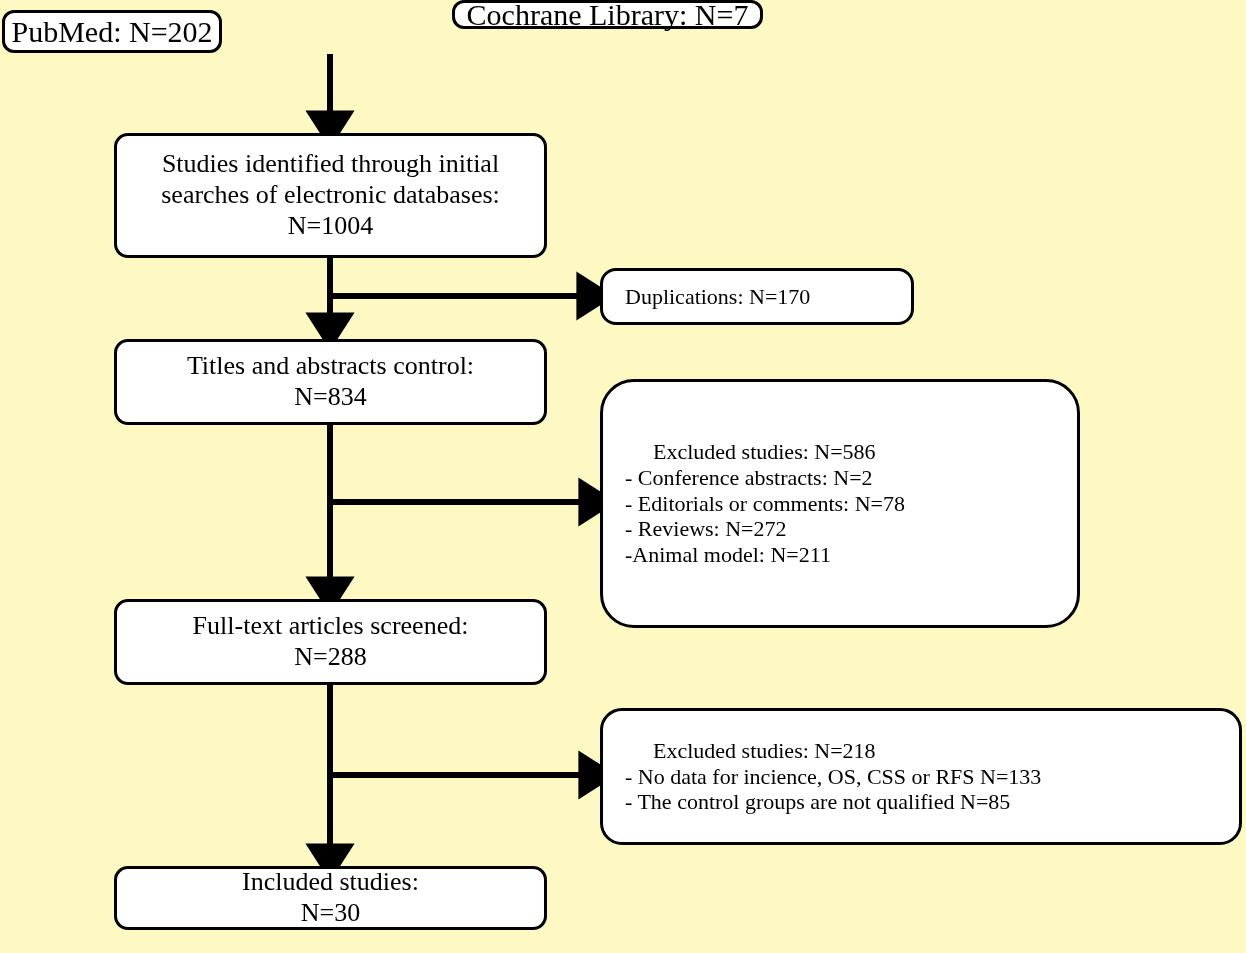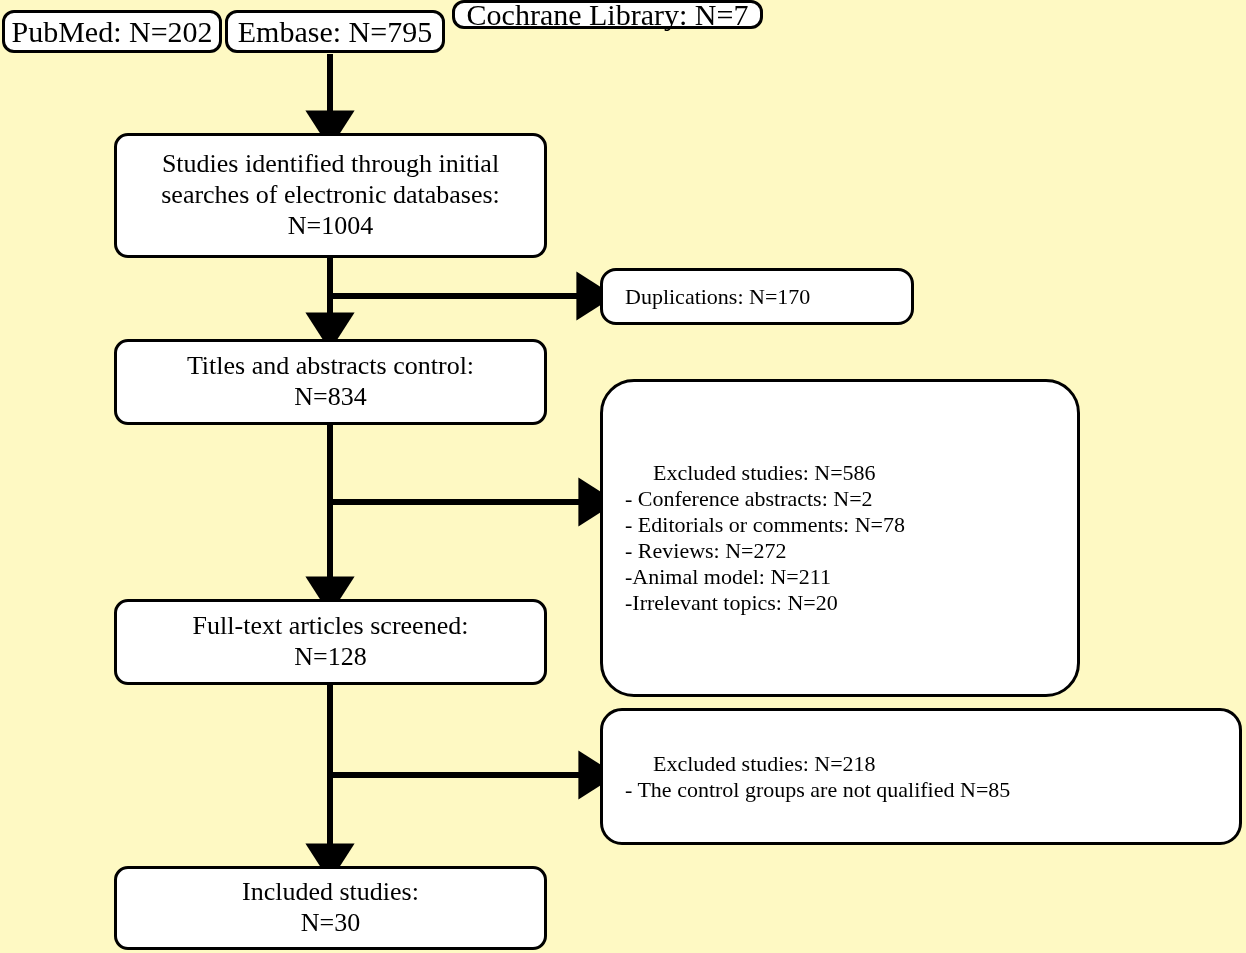--- a/index.html
+++ b/index.html
@@ -105,60 +105,57 @@
 
     <line x1="330" y1="685" x2="330" y2="859" stroke="#000000" stroke-width="6" marker-end="url(#ah)"></line>
 
     <line x1="330" y1="775" x2="594" y2="775" stroke="#000000" stroke-width="6" marker-end="url(#ah)"></line>
   </svg>
 
   <div class="node centered src" style="left:2px; top:10px; width:220px; height:43px;">
     <span class="line">PubMed: N=202</span>
   </div>
 
-  <div class="node centered src" style="left:225px; top:10px; width:220px; height:43px;">
-    <span class="line">Embase: N=795</span>
-  </div>
 
   <div class="node centered src" style="left:452px; top:0; width:311px; height:29px;">
     <span class="line">Cochrane Library: N=7</span>
   </div>
 
   <div class="node centered stage" style="left:114px; top:133px; width:433px; height:125px;">
     <span class="line">Studies identified through initial</span>
     <span class="line">searches of electronic databases:</span>
     <span class="line">N=1004</span>
   </div>
 
   <div class="node centered stage" style="left:114px; top:339px; width:433px; height:86px;">
     <span class="line">Titles and abstracts control:</span>
     <span class="line">N=834</span>
   </div>
 
   <div class="node centered stage" style="left:114px; top:599px; width:433px; height:86px;">
     <span class="line">Full-text articles screened:</span>
-    <span class="line">N=128</span>
+    <span class="line">N=288</span>
   </div>
 
-  <div class="node centered stage" style="left:114px; top:866px; width:433px; height:84px;">
+  <div class="node centered stage" style="left:114px; top:866px; width:433px; height:64px;">
     <span class="line">Included studies:</span>
     <span class="line">N=30</span>
   </div>
 
   <div class="node listed aside" style="left:600px; top:268px; width:314px; height:57px;">
     <span class="line dup-inner">Duplications: N=170</span>
   </div>
 
-  <div class="node listed aside big" style="left:600px; top:379px; width:480px; height:318px;">
+  <div class="node listed aside big" style="left:600px; top:379px; width:480px; height:249px;">
     <span class="line indent">Excluded studies: N=586</span>
     <span class="line">- Conference abstracts: N=2</span>
     <span class="line">- Editorials or comments: N=78</span>
     <span class="line">- Reviews: N=272</span>
     <span class="line">-Animal model: N=211</span>
-    <span class="line">-Irrelevant topics: N=20</span>
   </div>
 
   <div class="node listed aside wide" style="left:600px; top:708px; width:642px; height:137px;">
     <span class="line indent">Excluded studies: N=218</span>
+    <span class="line">- No data for incience, OS, CSS or RFS N=133</span>
     <span class="line">- The control groups are not qualified N=85</span>
   </div>
 
 </div>
 
 </body></html>

